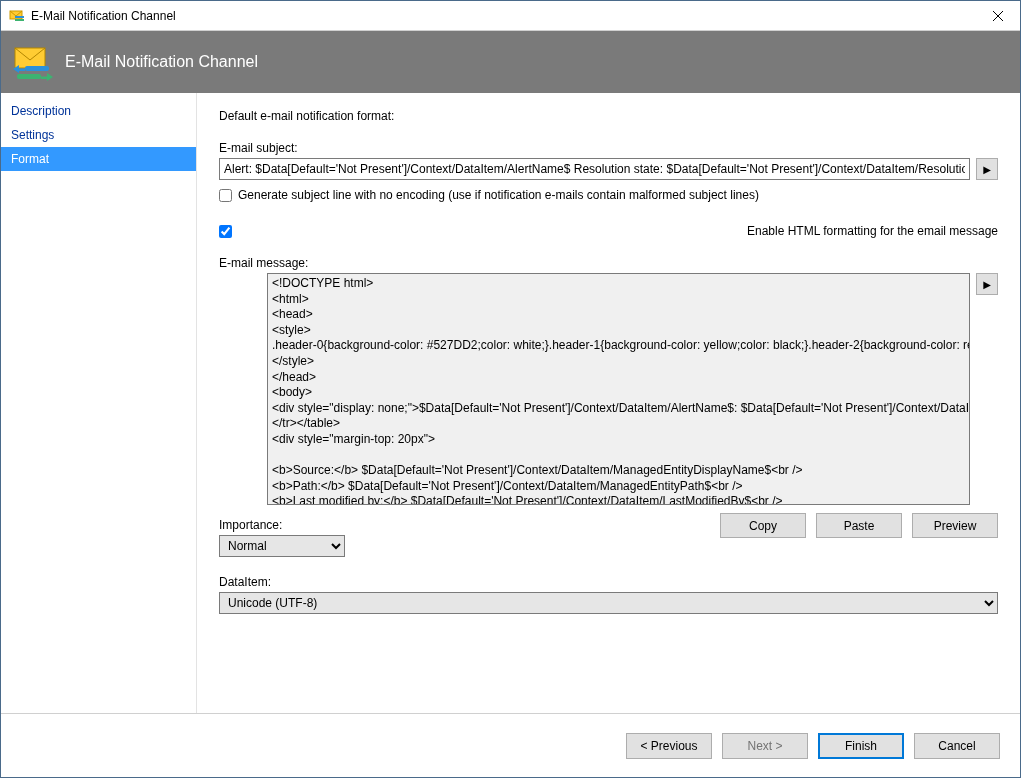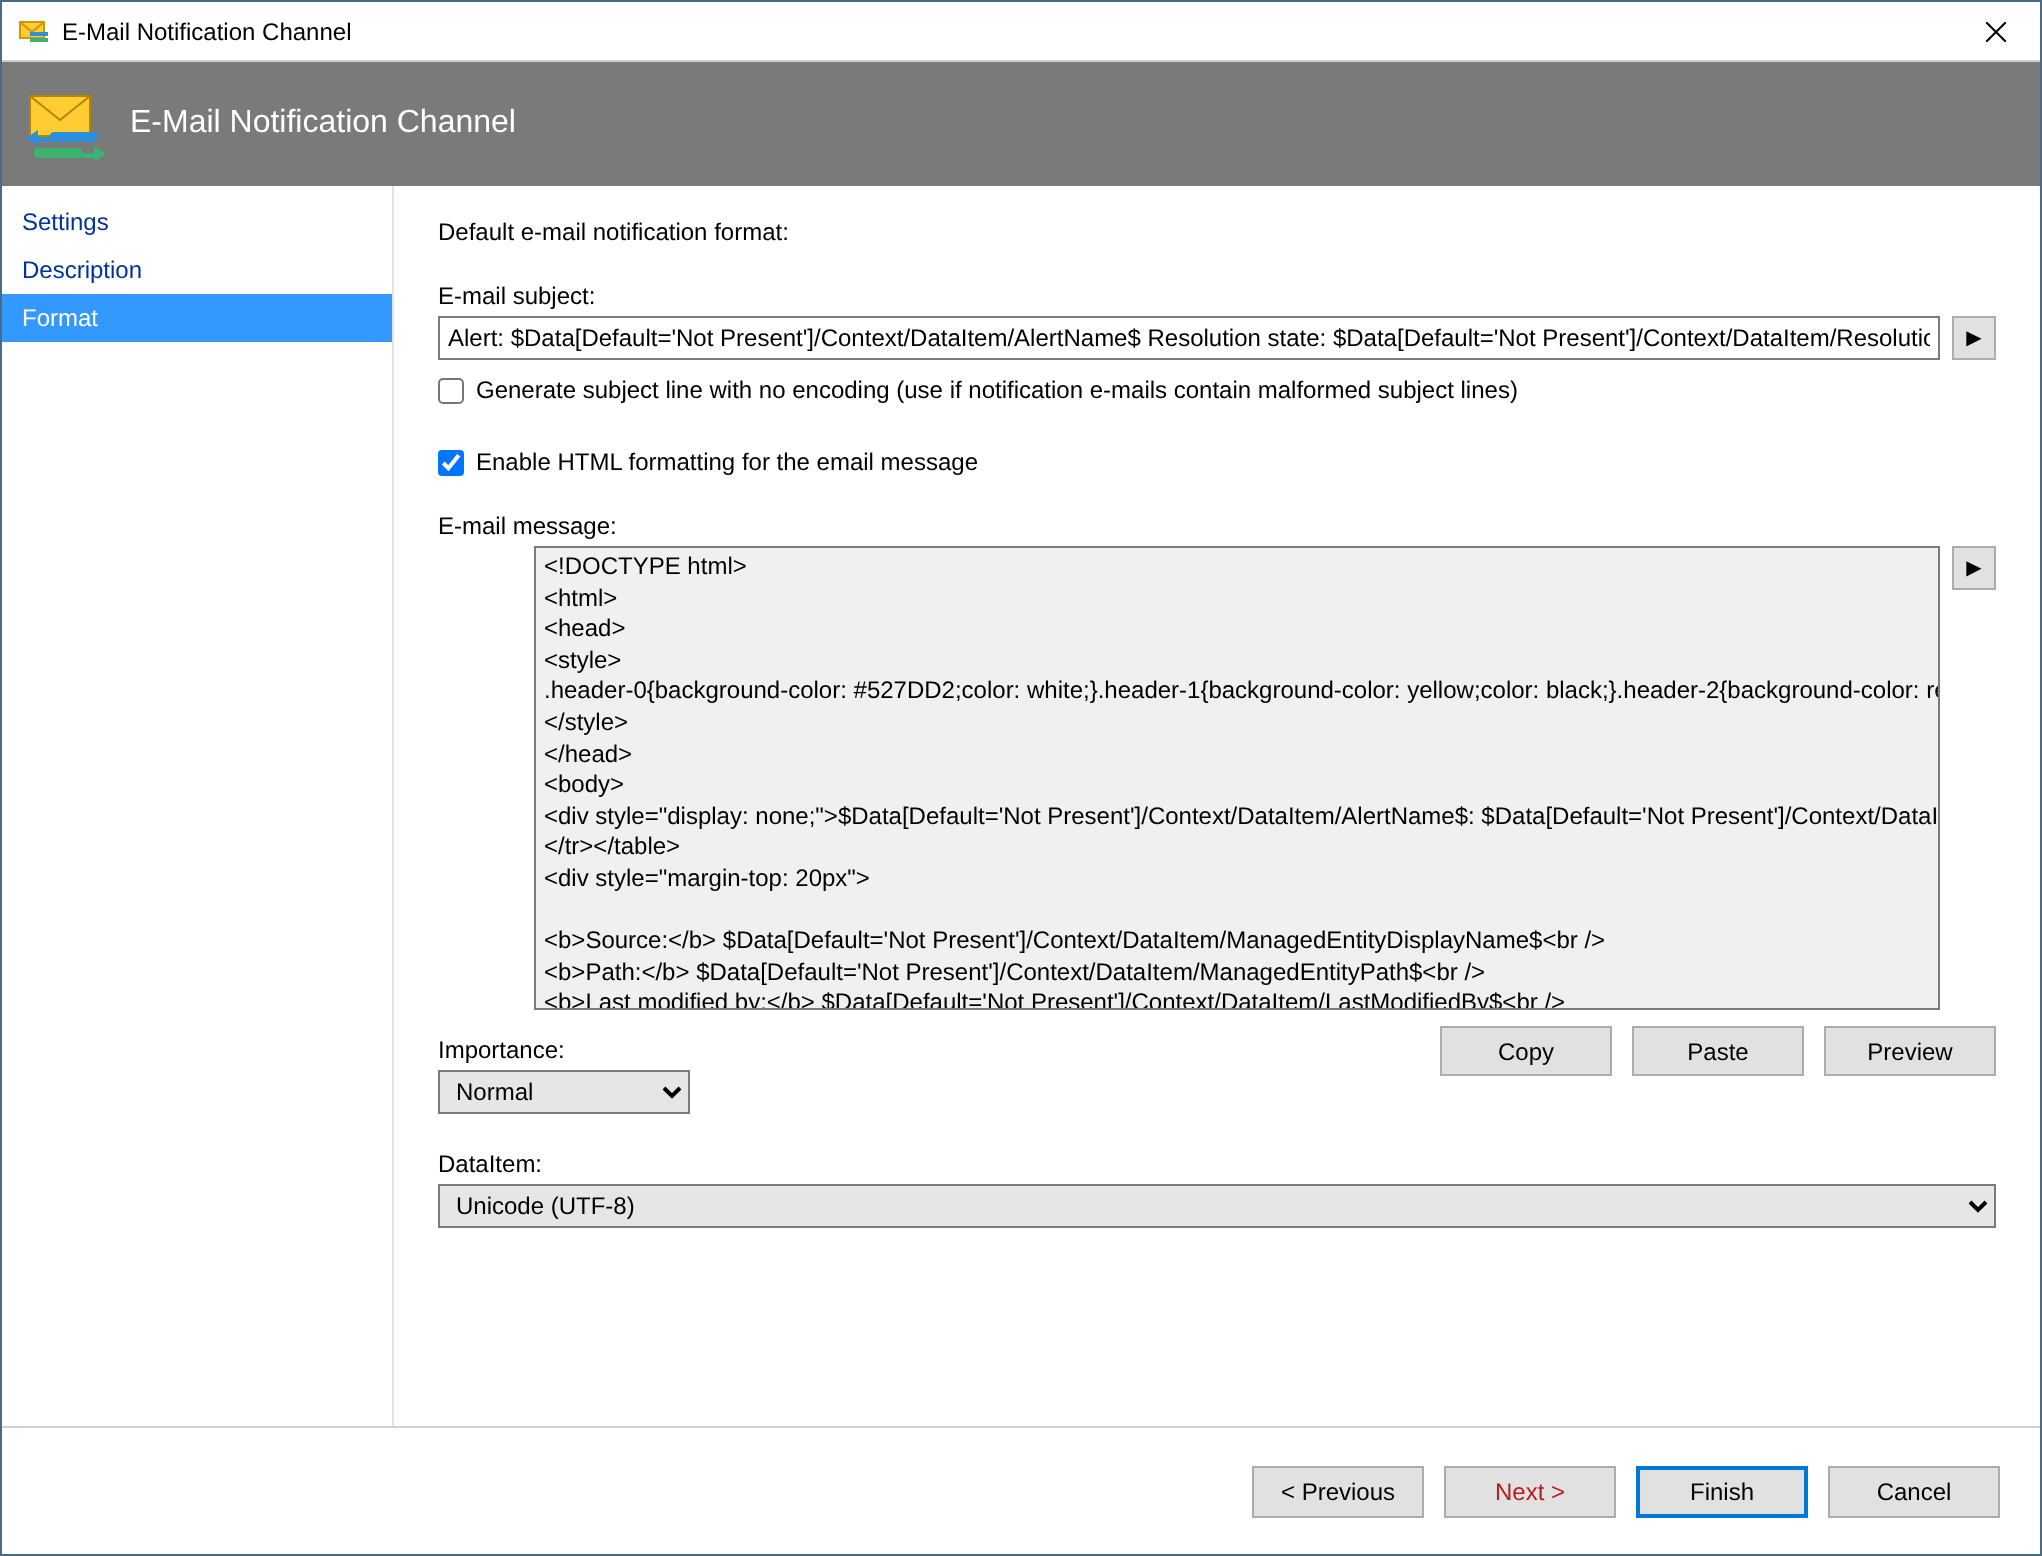--- a/index.html
+++ b/index.html
@@ -157,21 +157,21 @@
     height:64px;
     border-top:1px solid #d0d0d0;
     display:flex;
     align-items:center;
     justify-content:flex-end;
     padding:0 20px;
     gap:10px;
     background:#fff;
   }
   .footer .btn { min-width:86px; height:26px; }
-  .footer .btn.disabled { color:#b91c1c; background:#e1e1e1; cursor:default; }
+  .footer .btn.disabled { color:#737373; background:#e1e1e1; cursor:default; }
   .footer .btn.primary { border:2px solid #0078d7; background:#e1e1e1; }
 
 </style>
 </head>
 <body>
 
 <div class="titlebar">
   <span class="app-icon">
     <svg viewBox="0 0 16 16" width="16" height="16">
       <rect x="1" y="3" width="12" height="8" fill="#ffcc33" stroke="#cc9900"></rect>
@@ -198,42 +198,42 @@
       <polygon points="12,26.5 6,26.5 6,23 0,27 6,31 6,29 12,29" fill="#2b90d9"></polygon>
       <rect x="4" y="32" width="24" height="5" rx="2" fill="#3cb371"></rect>
       <polygon points="28,34.5 34,34.5 34,31 40,35 34,39 34,37 28,37" fill="#3cb371"></polygon>
     </svg>
   </span>
   <span class="banner-title">E-Mail Notification Channel</span>
 </div>
 
 <div class="main">
   <div class="sidebar">
+    <div class="sidebar-item">Description</div>
     <div class="sidebar-item">Settings</div>
-    <div class="sidebar-item">Description</div>
     <div class="sidebar-item selected">Format</div>
   </div>
 
   <div class="content">
     <div class="intro-label">Default e-mail notification format:</div>
 
     <div class="field-label">E-mail subject:</div>
     <div class="row">
       <input type="text" class="text-input" value="Alert: $Data[Default='Not Present']/Context/DataItem/AlertName$ Resolution state: $Data[Default='Not Present']/Context/DataItem/ResolutionStateName$" style="">
       <div class="arrow-btn">
         <span>▶</span>
       </div>
     </div>
 
     <label class="checkbox-row">
       <input type="checkbox" style="">
       <span>Generate subject line with no encoding (use if notification e-mails contain malformed subject lines)</span>
     </label>
 
-    <label class="checkbox-row" style="margin-top:22px;">
+    <label class="checkbox-row" style="margin-top:22px;justify-content:space-between;">
       <input type="checkbox" checked="" style="">
       <span>Enable HTML formatting for the email message</span>
     </label>
 
     <div class="field-label" style="margin-top:18px;">E-mail message:</div>
     <div class="textarea-wrap">
       <textarea class="msg-textarea" readonly="" style="">&lt;!DOCTYPE html&gt;
 &lt;html&gt;
 &lt;head&gt;
 &lt;style&gt;

